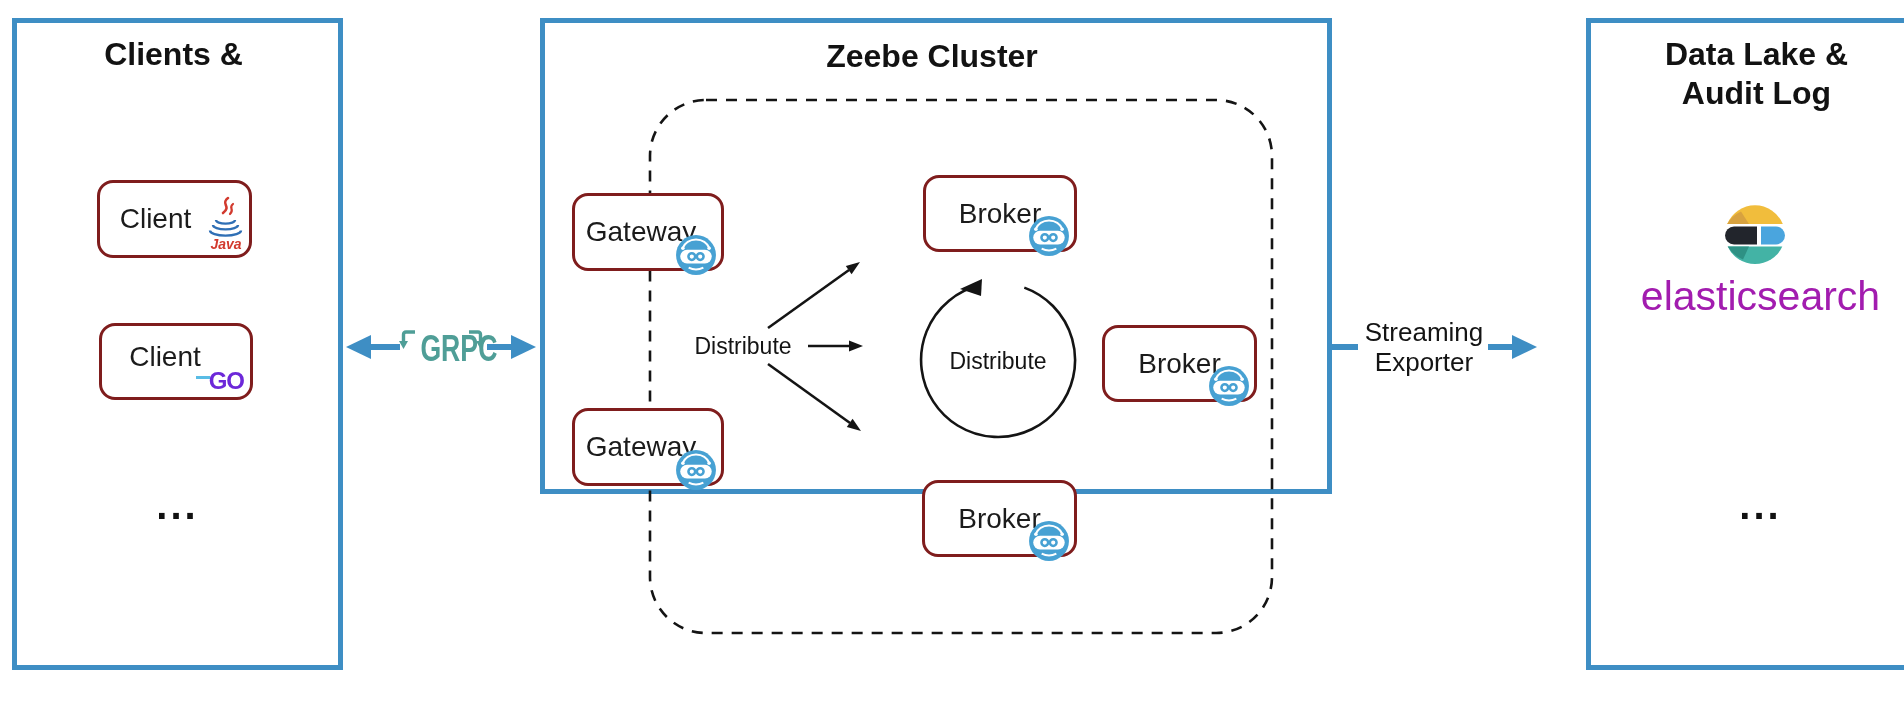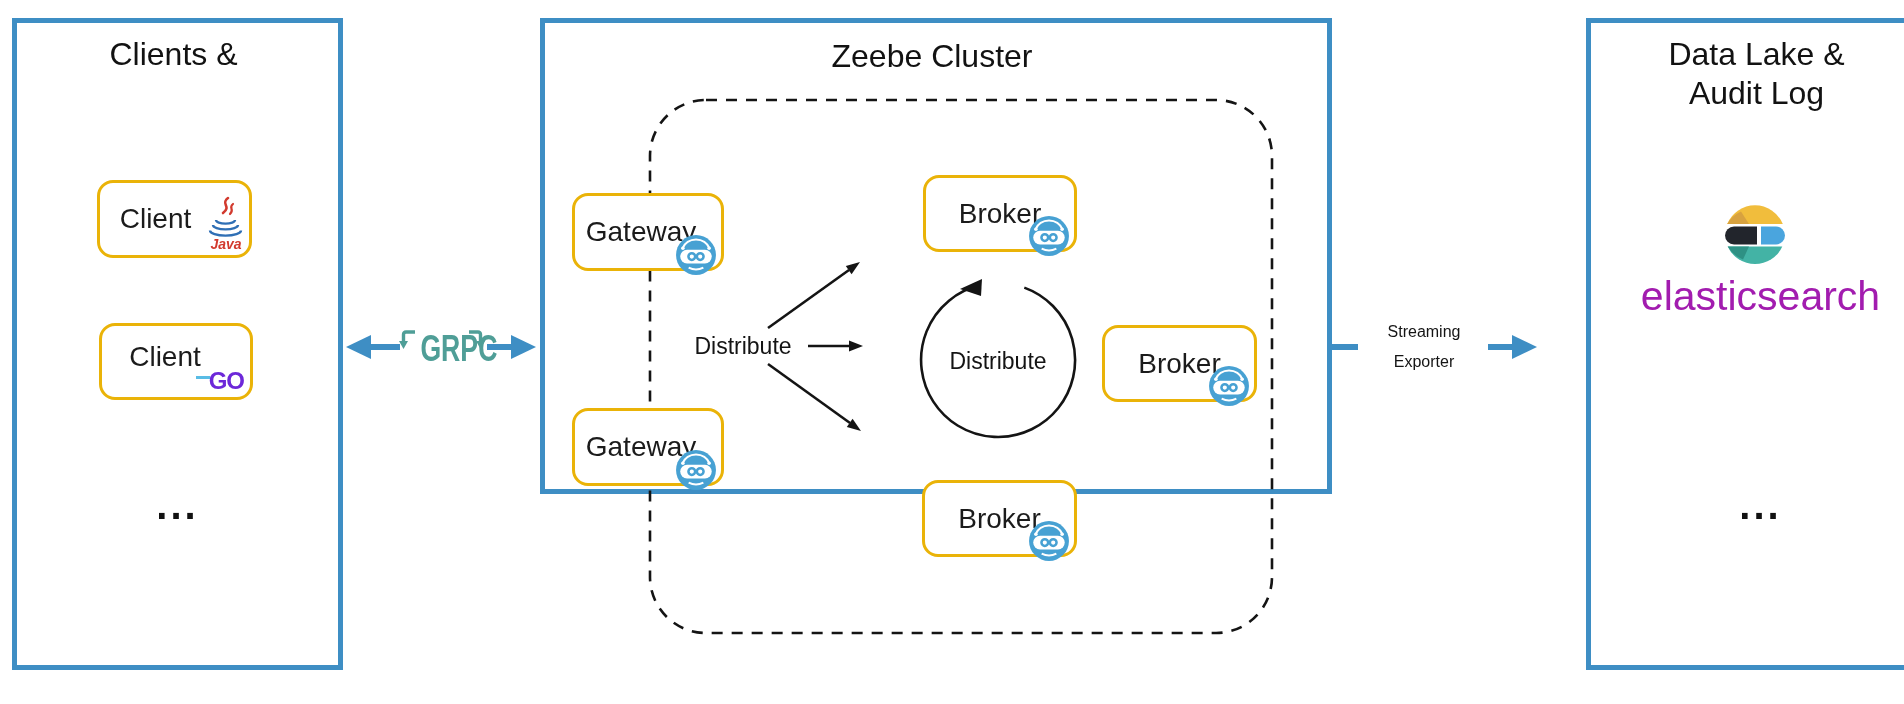--- a/index.html
+++ b/index.html
@@ -6,34 +6,34 @@
   .stage {
     position:relative; width:1904px; height:704px; background:#ffffff;
     font-family:"Liberation Sans", sans-serif; overflow:hidden; color:#111;
   }
   
   .frame {
     position:absolute; background:#fff; border:5px solid #3e8ec4; box-sizing:border-box;
   }
   .frame-title {
     position:absolute; left:0; right:8px; top:12px; text-align:center;
-    font-weight:400; font-size:32px; line-height:39px; color:#121212;
+    font-weight:700; font-size:32px; line-height:39px; color:#121212;
   }
   
   .node {
-    position:absolute; background:#fff; border:3px solid #eab308; border-radius:16px;
+    position:absolute; background:#fff; border:3px solid #7f1d1d; border-radius:16px;
     box-sizing:border-box; display:flex; align-items:center; justify-content:center;
     font-size:28px; color:#1b1b1b;
   }
   .ellipsis {
     position:absolute; left:0; right:0; text-align:center;
     font-weight:700; font-size:40px; letter-spacing:3px; color:#111;
   }
   .small-label { position:absolute; text-align:center; font-size:23px; color:#141414; }
-  .conn-label { position:absolute; text-align:center; font-size:16px; line-height:30px; color:#141414; }
+  .conn-label { position:absolute; text-align:center; font-size:26px; line-height:30px; color:#141414; }
   
   .shaft { position:absolute; height:6px; background:#3e8ec4; }
   .tri { position:absolute; width:0; height:0; border-top:12px solid transparent; border-bottom:12px solid transparent; }
   .tri-left  { border-right:25px solid #3e8ec4; }
   .tri-right { border-left:25px solid #3e8ec4; }
   .grpc-word {
     position:absolute; font-weight:700; font-size:37px; line-height:37px;
     color:#4f9e97; transform:scaleX(0.72); transform-origin:center; letter-spacing:0px;
   }
   .icon { position:absolute; }

